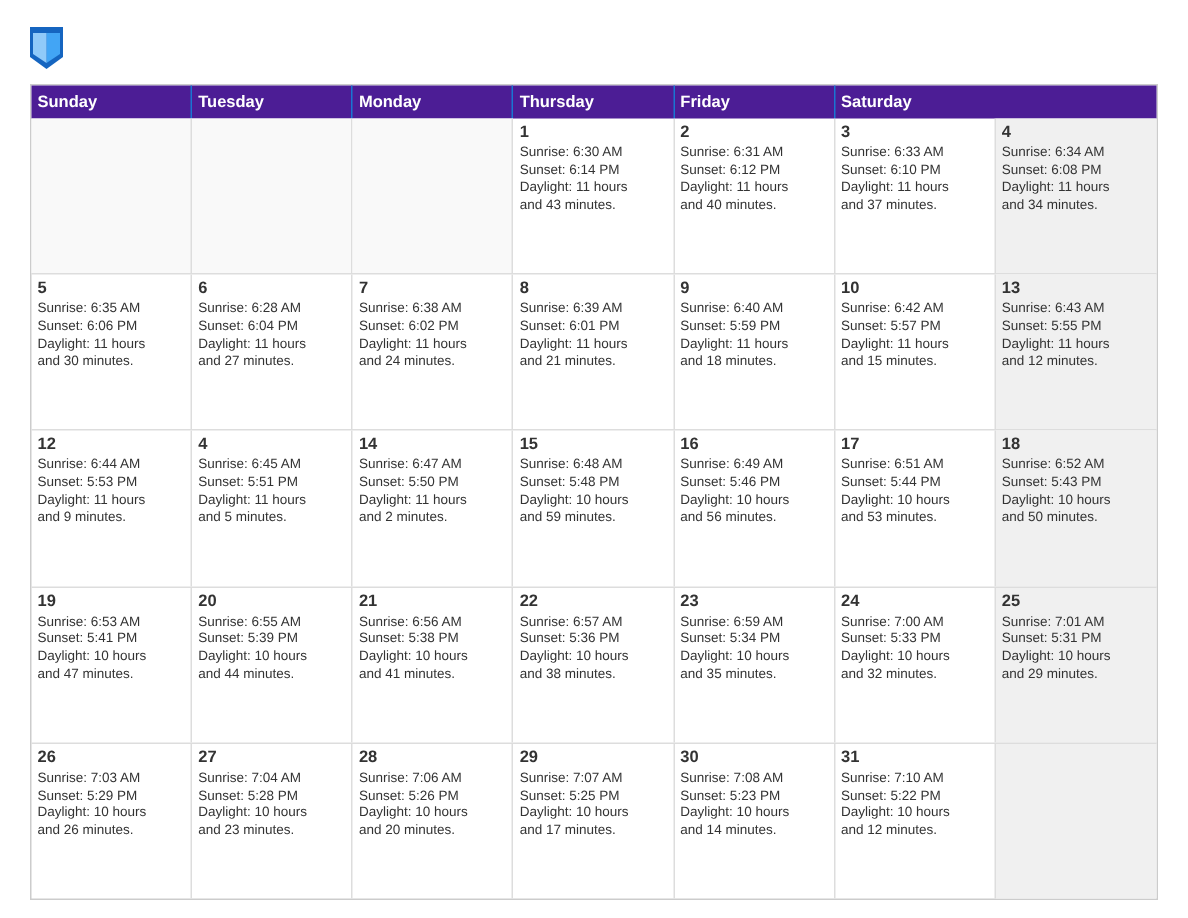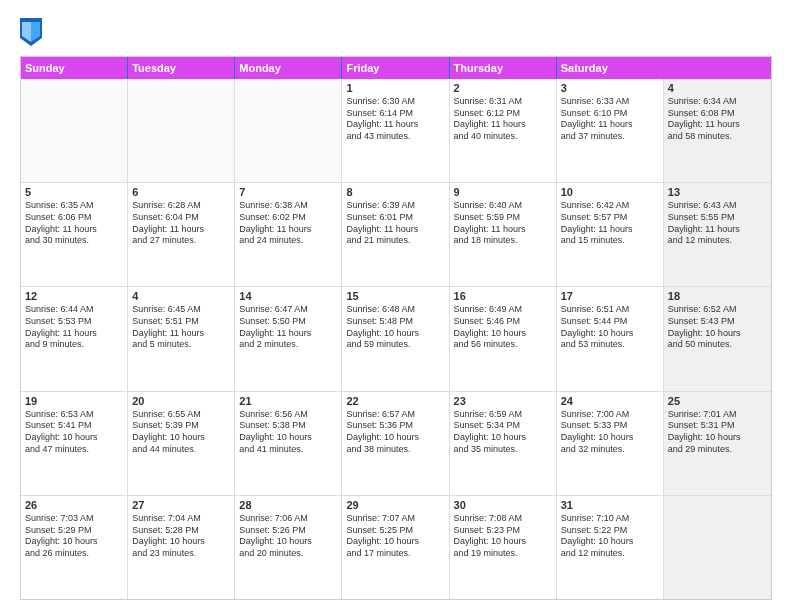--- a/index.html
+++ b/index.html
@@ -47,21 +47,21 @@
     }
     .calendar {
       flex: 1;
       display: flex;
       flex-direction: column;
       border: 1px solid #ccc;
     }
     .cal-header {
       display: grid;
       grid-template-columns: repeat(7, 1fr);
-      background: #d946ef;
+      background: #4c1d95;
     }
     .cal-header-cell {
       color: #fff;
       font-size: 11px;
       font-weight: bold;
       padding: 5px 4px;
       text-align: left;
       border-right: 1px solid #1976d2;
     }
     .cal-header-cell:last-child { border-right: none; }
@@ -120,22 +120,22 @@
       <div class="month-title"></div>
       <div class="location"></div>
     </div>
   </div>
 
   <div class="calendar">
     <div class="cal-header">
     <div class="cal-header-cell">Sunday</div>
         <div class="cal-header-cell">Tuesday</div>
         <div class="cal-header-cell">Monday</div>
+        <div class="cal-header-cell">Thursday</div>
         <div class="cal-header-cell">Friday</div>
-        <div class="cal-header-cell">Thursday</div>
         <div class="cal-header-cell">Saturday</div>
       </div>
     <div class="cal-body">
     <div class="cal-row">
           <div class="cal-cell empty"></div>
           <div class="cal-cell empty"></div>
           <div class="cal-cell empty"></div>
           <div class="cal-cell">
             <div class="day-number">1</div>
             <div class="cell-text">Sunrise: 6:30 AM</div>
@@ -155,21 +155,21 @@
             <div class="cell-text">Sunrise: 6:33 AM</div>
             <div class="cell-text">Sunset: 6:10 PM</div>
             <div class="cell-text">Daylight: 11 hours</div>
             <div class="cell-text">and 37 minutes.</div>
           </div>
           <div class="cal-cell shaded">
             <div class="day-number">4</div>
             <div class="cell-text">Sunrise: 6:34 AM</div>
             <div class="cell-text">Sunset: 6:08 PM</div>
             <div class="cell-text">Daylight: 11 hours</div>
-            <div class="cell-text">and 58 minutes.</div>
+            <div class="cell-text">and 34 minutes.</div>
           </div>
         </div>
         <div class="cal-row">
           <div class="cal-cell">
             <div class="day-number">5</div>
             <div class="cell-text">Sunrise: 6:35 AM</div>
             <div class="cell-text">Sunset: 6:06 PM</div>
             <div class="cell-text">Daylight: 11 hours</div>
             <div class="cell-text">and 30 minutes.</div>
           </div>
@@ -345,21 +345,21 @@
             <div class="cell-text">Sunrise: 7:07 AM</div>
             <div class="cell-text">Sunset: 5:25 PM</div>
             <div class="cell-text">Daylight: 10 hours</div>
             <div class="cell-text">and 17 minutes.</div>
           </div>
           <div class="cal-cell">
             <div class="day-number">30</div>
             <div class="cell-text">Sunrise: 7:08 AM</div>
             <div class="cell-text">Sunset: 5:23 PM</div>
             <div class="cell-text">Daylight: 10 hours</div>
-            <div class="cell-text">and 19 minutes.</div>
+            <div class="cell-text">and 14 minutes.</div>
           </div>
           <div class="cal-cell">
             <div class="day-number">31</div>
             <div class="cell-text">Sunrise: 7:10 AM</div>
             <div class="cell-text">Sunset: 5:22 PM</div>
             <div class="cell-text">Daylight: 10 hours</div>
             <div class="cell-text">and 12 minutes.</div>
           </div>
           <div class="cal-cell empty shaded"></div>
         </div>

